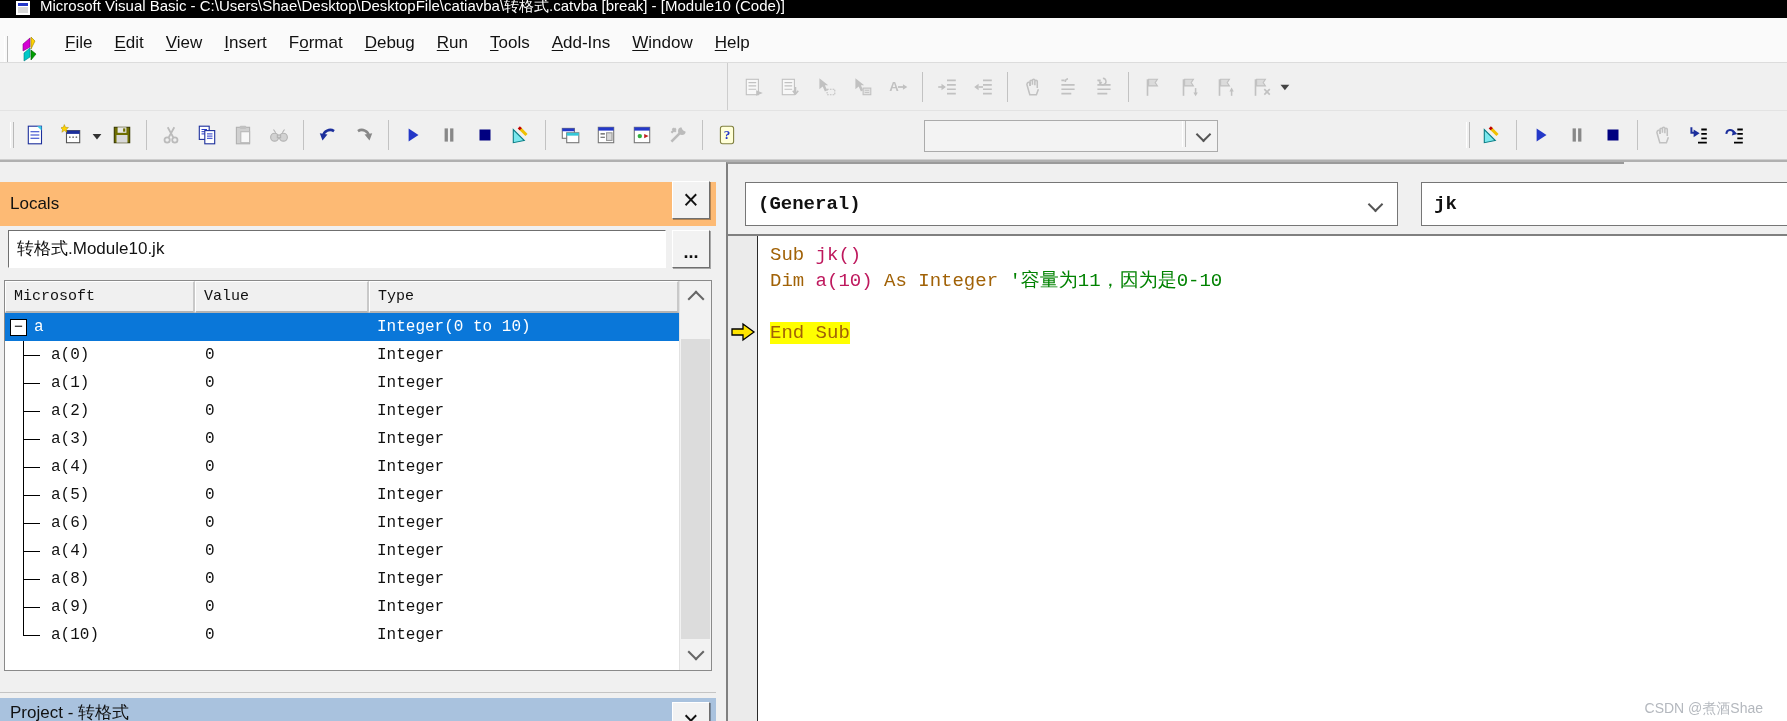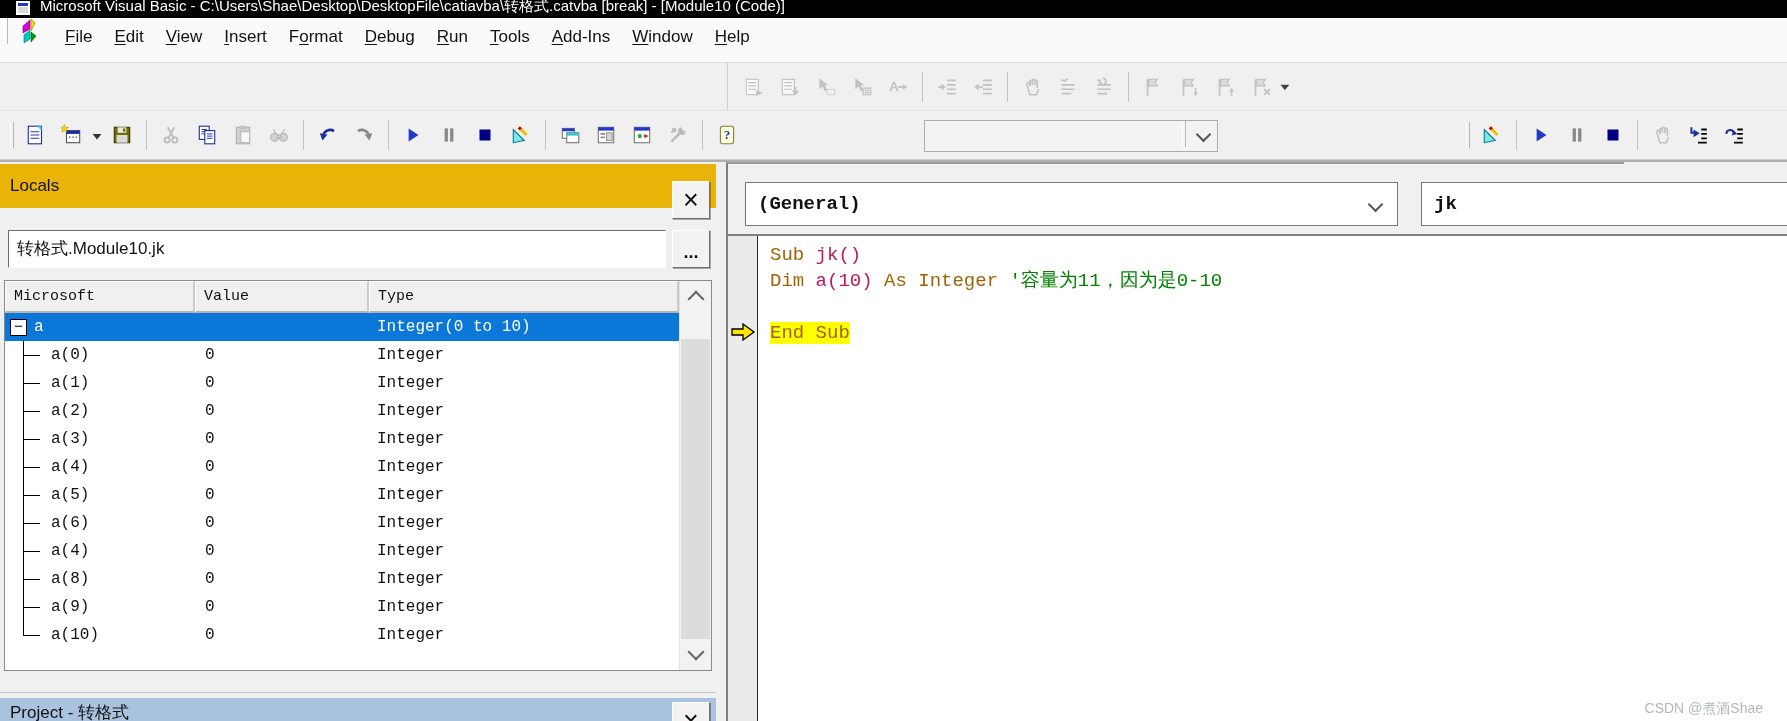--- a/index.html
+++ b/index.html
@@ -5,21 +5,21 @@
   html,body{margin:0;padding:0}
   body{width:1787px;height:721px;position:relative;overflow:hidden;background:#f0f0f0;
        font-family:"Liberation Sans",sans-serif;color:#111}
   svg{display:block}
   
   .titlebar{position:absolute;left:0;top:0;width:1787px;height:18px;background:#000;overflow:hidden}
   .titlebar .appicon{position:absolute;left:16px;top:1px}
   .title-text{position:absolute;left:40px;top:-3px;color:#fff;font-size:15px;white-space:nowrap}
   
   .menubar{position:absolute;left:0;top:18px;width:1787px;height:44px;background:#fafafa;
-           border-bottom:1px solid #dcdcdc;display:flex;align-items:flex-start}
+           border-bottom:1px solid #dcdcdc;display:flex;align-items:flex-end}
   .grip{width:2px;height:26px;border-left:1px solid #fff;border-right:1px solid #b9b9b9;margin:0 4px}
   .vb-logo{margin:0 10px 0 8px}
   .menu-item{padding:9px 11px;font-size:17px;cursor:default}
   .menu-item u{text-underline-offset:2px}
   
   .tbrow{position:absolute;left:0;width:1787px;height:47px;background:#f0f0f0}
   .tbrowA{top:63px;border-bottom:1px solid #e3e3e3}
   .tbrowB{top:111px;height:48px;border-bottom:1px solid #cfcfcf}
   .tbar{display:flex;align-items:center;height:100%}
   .edit-toolbar{position:absolute;left:727px;top:0;height:100%;border-left:1px solid #cdcdcd;padding-left:8px}
@@ -30,21 +30,21 @@
   .tb-btn.disabled{filter:grayscale(1) opacity(.55)}
   .tb-sep{width:1px;height:30px;background:#c2c2c2;margin:0 6px}
   .tb-combo{width:292px;height:30px;margin-left:58px;background:#f3f3f3;border:1px solid #ababab;
             position:relative}
   .tb-combo .cv{position:absolute;left:6px;top:5px;font-size:15px}
   .chevdn{width:9px;height:9px;border-left:2px solid #555;border-bottom:2px solid #555;transform:rotate(-45deg)}
   .tb-combo .chevdn{position:absolute;right:8px;top:8px}
   
   .main-edge{position:absolute;left:0;top:160px;width:1787px;height:2px;background:#b0b0b0}
   
-  .locals-title{position:absolute;left:0;top:164px;width:716px;height:44px;background:#eab308;
+  .locals-title{position:absolute;left:0;top:182px;width:716px;height:44px;background:#fdba74;
                 display:flex;align-items:center;padding-left:10px;box-sizing:border-box;font-size:17px}
   .panel-btn{position:absolute;width:38px;height:38px;background:#f2f2f2;
              border:1px solid;border-color:#fff #6f6f6f #6f6f6f #fff;box-shadow:1px 1px 0 rgba(0,0,0,.3);
              display:flex;align-items:center;justify-content:center;font-size:27px;line-height:1;box-sizing:border-box}
   .locals-close{left:672px;top:181px}
   .context-box{position:absolute;left:8px;top:230px;width:658px;height:38px;background:#fff;
                border:1px solid;border-color:#6f6f6f #fff #fff #6f6f6f;box-sizing:border-box;
                font-size:17px;line-height:36px;padding-left:8px}
   .context-more{left:672px;top:230px;font-size:18px;font-weight:bold;align-items:flex-end;padding-bottom:6px}
   .ltable{position:absolute;left:4px;top:280px;width:708px;height:391px;background:#fff;

